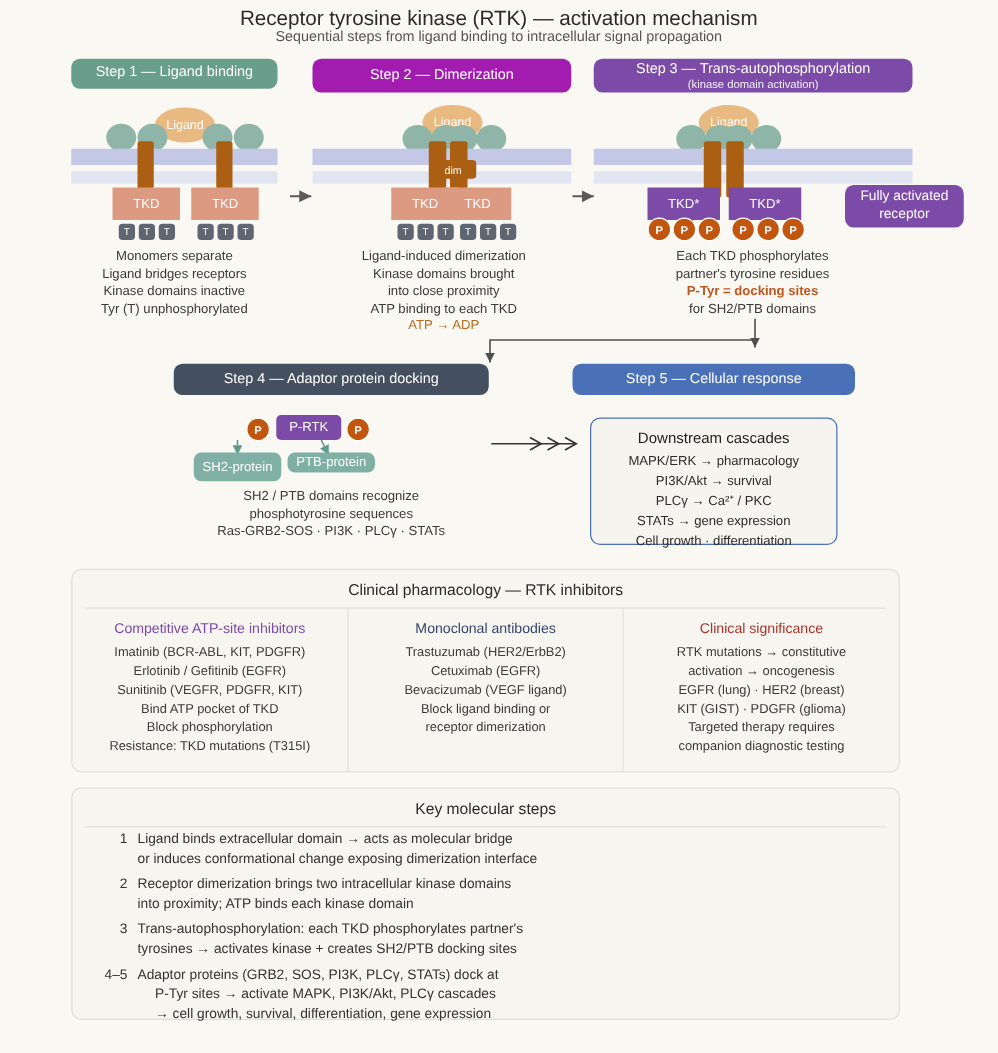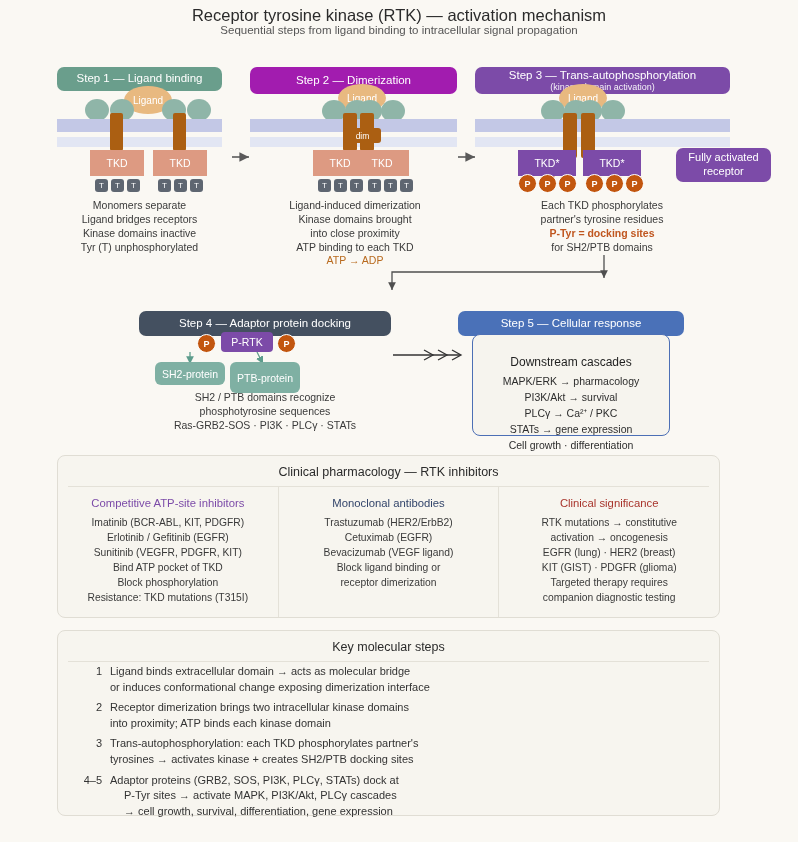--- a/index.html
+++ b/index.html
@@ -20,21 +20,21 @@
   }
   .subtitle{
     position:absolute;top:24px;left:0;width:798px;text-align:center;
     font-size:11.5px;color:#555;
   }
 
   
   .pill{
     position:absolute;border-radius:7px;color:#fff;text-align:center;
     font-size:11.5px;display:flex;flex-direction:column;
-    justify-content:center;line-height:1.15;margin-top:20px;
+    justify-content:center;line-height:1.15;
   }
   .pill .sub{font-size:9px;opacity:.92;}
 
   
   .caption{
     position:absolute;text-align:center;font-size:10.5px;color:#3a3a3a;
     line-height:1.32;
   }
   .caption .accent{color:#b86a1e;}
   .caption .accent2{color:#c0561f;font-weight:bold;}
@@ -89,21 +89,21 @@
   .adaptor{
     position:absolute;background:#7fb0a3;border-radius:6px;color:#fff;
     font-size:10.5px;display:flex;align-items:center;justify-content:center;
   }
 
   
   .downbox{
     position:absolute;border:1.4px solid #4c6fb5;border-radius:8px;
     background:#f6f4ee;text-align:center;
     font-size:10.5px;color:#2d2d2d;line-height:1.52;
-    padding-top:18px;box-sizing:border-box;
+    padding-top:6px;box-sizing:border-box;
   }
   .downbox .hd{font-size:12px;color:#1f1f1f;margin-bottom:3px;}
 
   
   .card{
     position:absolute;border:1px solid #e0ddd4;border-radius:8px;
     background:#f7f5ef;box-sizing:border-box;
   }
   .card-title{
     text-align:center;font-size:12.5px;color:#2b2b2b;padding:9px 0 7px;
@@ -346,21 +346,21 @@
   <div class="prtk" style="left:221px;top:332px;width:52px;height:20px;">
     <span>P-RTK</span>
   </div>
   <div class="phos" style="left:277px;top:334px;">
     <span>P</span>
   </div>
 
   <div class="adaptor" style="left:155px;top:362px;width:70px;height:23px;">
     <span>SH2-protein</span>
   </div>
-  <div class="adaptor" style="left:230px;top:362px;width:70px;height:31px;">
+  <div class="adaptor" style="left:230px;top:362px;width:70px;height:16px;">
     <span>PTB-protein</span>
   </div>
 
   <div class="caption" style="left:135px;top:391px;width:260px;">
     <div>SH2 / PTB domains recognize</div>
     <div>phosphotyrosine sequences</div>
     <div>Ras-GRB2-SOS · PI3K · PLCγ · STATs</div>
   </div>
 
   <div class="pill" style="left:458px;top:291px;width:226px;height:25px;background:#4a71b8;">

